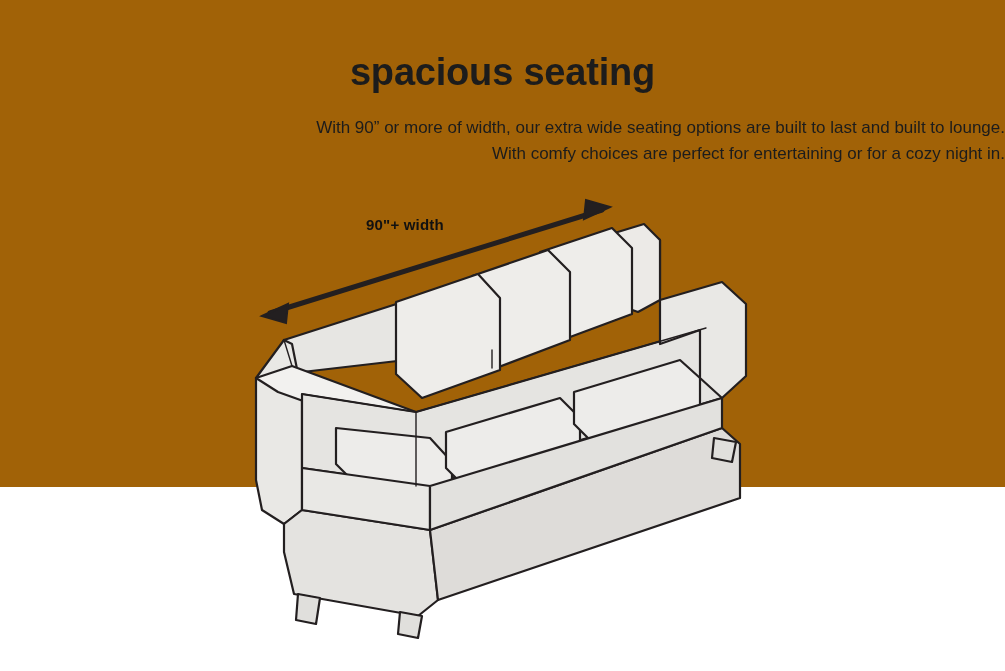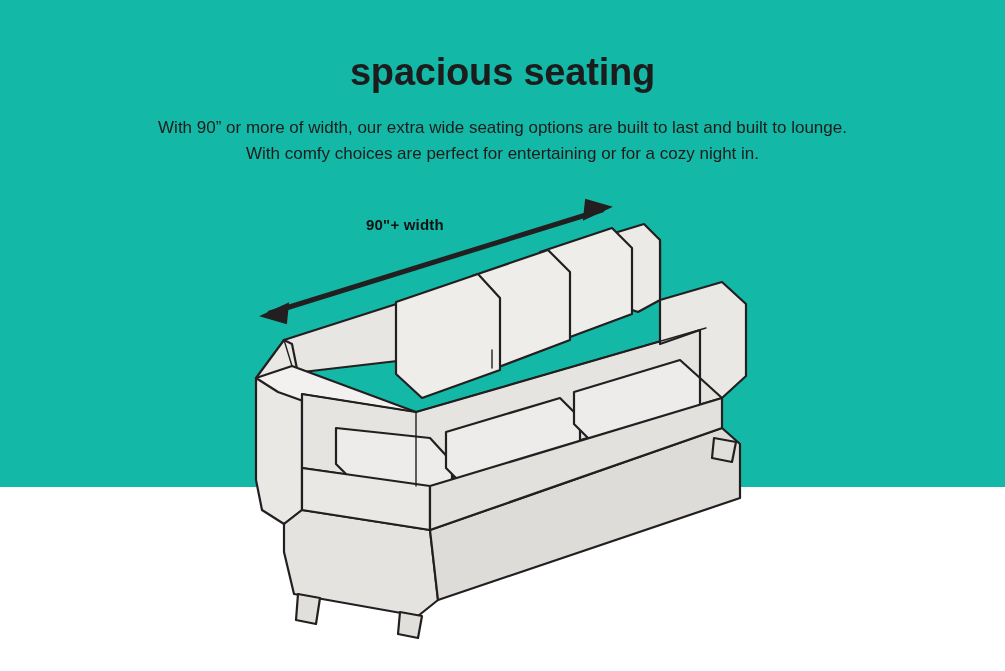--- a/index.html
+++ b/index.html
@@ -12,40 +12,40 @@
     height: 671px;
     font-family: "Liberation Sans", sans-serif;
     color: #1a1a1a;
     position: relative;
     overflow: hidden;
   }
   .page {
     position: relative;
     width: 1005px;
     height: 487px;
-    background: #14b8a6;
+    background: #a16207;
   }
   .headline {
     position: absolute;
     top: 52px;
     left: 0;
     width: 1005px;
     text-align: center;
     font-size: 38px;
     font-weight: bold;
     letter-spacing: -0.2px;
     color: #1c1c1c;
     line-height: 1.1;
   }
   .subcopy {
     position: absolute;
     top: 115px;
     left: 0;
     width: 1005px;
-    text-align: center;
+    text-align: right;
     font-size: 17px;
     font-weight: normal;
     color: #1c1c1c;
     line-height: 1.55;
   }
   .subcopy .line {
     display: block;
   }
   .dim-label {
     position: absolute;

